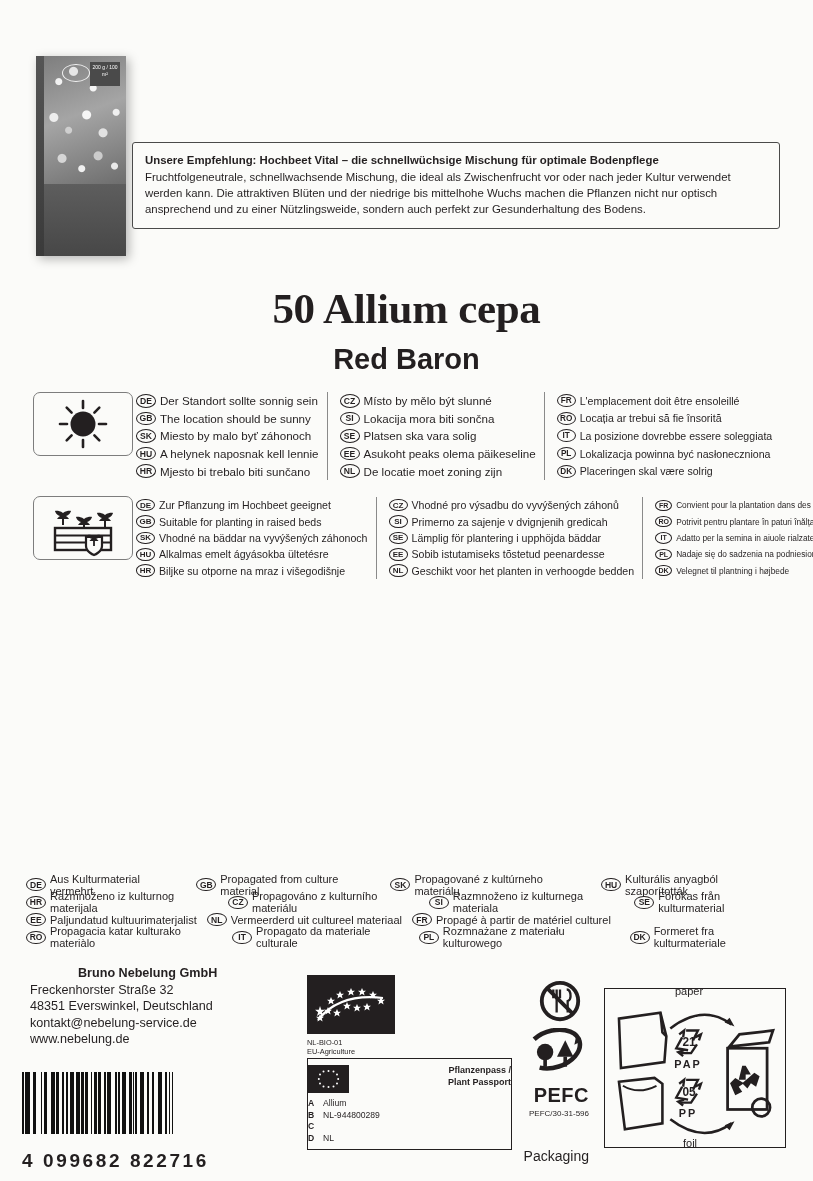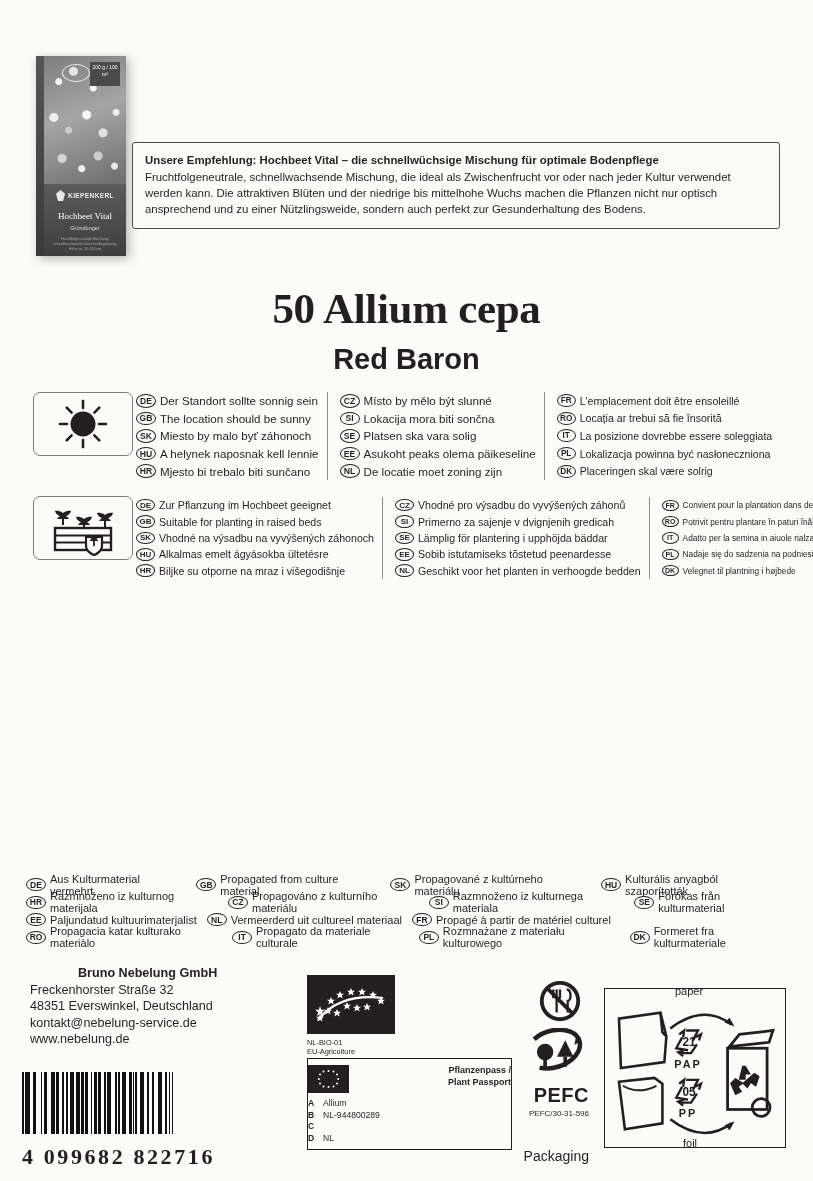--- a/index.html
+++ b/index.html
@@ -133,41 +133,32 @@
   .pefc-pack{font-size:14px;margin-top:30px;}
 
   
   .recbox{position:absolute;left:604px;top:988px;width:182px;height:160px;border:1px solid #231f20;box-sizing:border-box;}
   .recbox .rlbl{position:absolute;font-size:11px;}
 
   
   .barcode{position:absolute;left:22px;top:1072px;}
   .bars{height:62px;display:flex;align-items:flex-end;}
   .bars i{display:block;background:#111;height:100%;}
-  .bcnum{font-family:Liberation Serif, serif;font-size:22px;letter-spacing:2.6px;margin-top:10px;font-weight:bold;}
+  .bcnum{font-family:Liberation Sans, sans-serif;font-size:19px;letter-spacing:2.6px;margin-top:16px;font-weight:bold;}
 </style>
 </head>
 <body>
 
 <div class="page">
 
   <div class="boxphoto">
     <div class="spine"></div>
     <div class="floral">
       <div class="badge"></div>
       <div class="qty">200 g / 100 m²</div>
-    </div>
-    <div class="lower">
-      <div class="brandrow">
-        <span class="brandmark"></span>
-        <span class="brandtxt">KIEPENKERL</span>
-      </div>
-      <div class="pname">Hochbeet Vital</div>
-      <div class="psub">Gründünger</div>
-      <div class="pdesc">Fruchtfolgeneutrale Mischung, schnellwachsende Zwischenbegrünung, Höhe ca. 20-120 cm</div>
     </div>
   </div>
 
   <div class="callout">
     <div class="ctitle">Unsere Empfehlung: Hochbeet Vital – die schnellwüchsige Mischung für optimale Bodenpflege</div>
     <div class="cbody">Fruchtfolgeneutrale, schnellwachsende Mischung, die ideal als Zwischenfrucht vor oder nach jeder Kultur verwendet werden kann. Die attraktiven Blüten und der niedrige bis mittelhohe Wuchs machen die Pflanzen nicht nur optisch ansprechend und zu einer Nützlingsweide, sondern auch perfekt zur Gesunderhaltung des Bodens.</div>
   </div>
 
   <div class="title">50 Allium cepa</div>
   <div class="subtitle">Red Baron</div>
@@ -275,21 +266,21 @@
       <div class="langrow">
           <span class="cc">DE</span>
           <span class="lbl">Zur Pflanzung im Hochbeet geeignet</span>
         </div>
       <div class="langrow">
           <span class="cc">GB</span>
           <span class="lbl">Suitable for planting in raised beds</span>
         </div>
       <div class="langrow">
           <span class="cc">SK</span>
-          <span class="lbl">Vhodné na výsadbu na vyvýšených záhonoch</span>
+          <span class="lbl">Vhodné na bäddar na vyvýšených záhonoch</span>
         </div>
       <div class="langrow">
           <span class="cc">HU</span>
           <span class="lbl">Alkalmas emelt ágyásokba ültetésre</span>
         </div>
       <div class="langrow">
           <span class="cc">HR</span>
           <span class="lbl">Biljke su otporne na mraz i višegodišnje</span>
         </div>
     </div>

